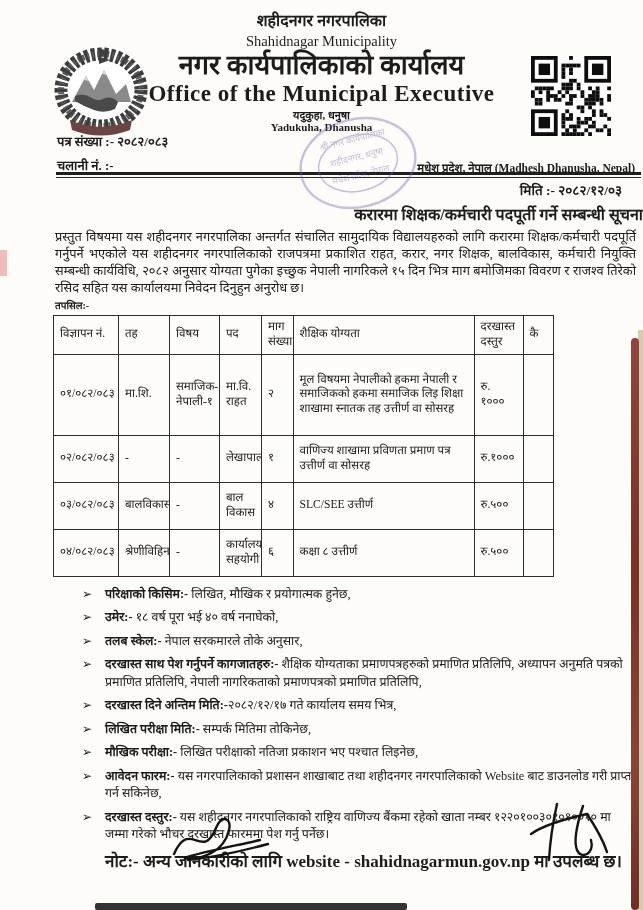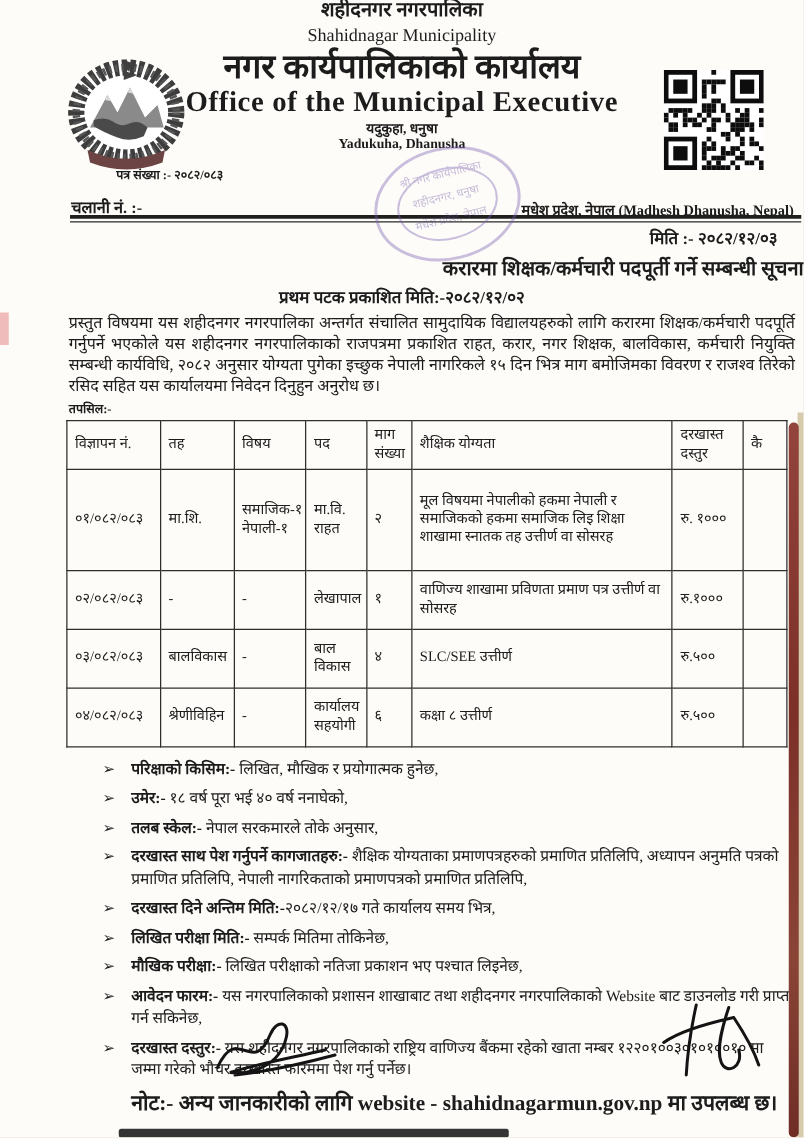--- a/index.html
+++ b/index.html
@@ -8,46 +8,46 @@
     background:#fdfcf9; overflow:hidden; color:#1c1c1c;
     font-family:"Liberation Serif","DejaVu Serif",serif;
   }
   
   .edge-strip{position:absolute; right:4px; top:338px; bottom:0; width:8px;
     background:linear-gradient(180deg,#93443c,#7c3028 40%,#8a4436 75%,#6f2d26); border-radius:4px; z-index:6;}
   .edge-beige{position:absolute; right:0; top:330px; bottom:0; width:5px; background:#d7cbae; z-index:5;}
   .pink-mark{position:absolute; left:0; top:250px; width:7px; height:26px; background:#eaa6a6; opacity:.75;}
   .bottom-bar{position:absolute; left:95px; bottom:0; width:312px; height:7px; background:#343434; border-radius:2px;}
   
-  .hdr{position:relative; height:172px; box-sizing:border-box;}
+  .hdr{position:relative; height:172px; padding-top:12px; box-sizing:border-box;}
   .hc{text-align:center; line-height:1.12;}
   .h-np1{font-size:16px; font-weight:700;}
   .h-en1{font-size:14.5px; font-weight:400; margin-top:3px;}
   .h-np2{font-size:27px; font-weight:700; margin-top:1px;}
   .h-en2{font-size:23px; font-weight:700; margin-top:1px; letter-spacing:.5px;}
   .h-np3{font-size:11px; font-weight:700; margin-top:2px;}
   .h-en3{font-size:11px; font-weight:700;}
-  .letter-no{position:absolute; left:57px; top:132px; font-size:10px; font-weight:700;margin-left:36px;}
+  .letter-no{position:absolute; left:57px; top:132px; font-size:13px; font-weight:700;}
   .dispatch-no{position:absolute; left:57px; top:156px; font-size:13px; font-weight:700;}
   .province{position:absolute; right:8px; top:160px; font-size:11.5px; font-weight:700;}
   .emblem{position:absolute; left:46px; top:42px; width:110px; height:100px;}
   .qr{position:absolute; left:531px; top:56px; width:80px; height:80px;}
   .stamp{position:absolute; left:288px; top:104px; width:140px; height:118px; opacity:.38; z-index:4; filter:blur(.3px);}
   
   .rule{margin:0 2px 0 56px; height:2px; border-top:3.5px solid #1f1f1f; border-bottom:1.3px solid #2a2a2a;}
   
   .dates{ text-align:right; padding-right:21px; line-height:1.3; margin-top:4px;}
   .date-line{font-size:13.5px; font-weight:700;}
   .ns-line{font-size:13px; font-weight:700;}
   .title{text-align:right; font-size:16px; font-weight:700; margin-top:3px;padding-left:45px;}
   .pub{text-align:center; font-size:13.5px; font-weight:700; margin-top:3px;}
   .body-par{margin:4px 7px 0 55px; font-size:12.8px; line-height:1.33; text-align:justify;}
   .tapasil{margin:1px 0 0 55px; font-size:10px; font-weight:700;}
   
-  table.sched{border-collapse:collapse; margin:3px 0 0 53px; width:577px; table-layout:fixed;
+  table.sched{border-collapse:collapse; margin:3px 0 0 53px; width:501px; table-layout:fixed;
     font-size:11.6px; line-height:1.25;}
   table.sched th, table.sched td{border:1.4px solid #2e2e2e; padding:2px 6px; text-align:left; vertical-align:middle; font-weight:400; overflow:hidden;}
   table.sched th{height:34px;}
   table.sched td{height:30px;}
   tr.r-tall td{height:76px;}
   tr.r-mid td{height:42px;}
   
   .bullets{margin:9px 8px 0 82px;}
   .bullet{position:relative; padding-left:23px; font-size:12.4px; line-height:1.38; margin-bottom:6.5px;}
   .bm{position:absolute; left:0; top:0; font-size:12px;}
@@ -230,21 +230,20 @@
     </svg>
   </div>
 
   <div class="rule"></div>
 
   <div class="dates">
     <div class="date-line">मिति :- २०८२/१२/०३</div>
   </div>
 
   <div class="title">करारमा शिक्षक/कर्मचारी पदपूर्ती गर्ने सम्बन्धी सूचना</div>
-  <div class="pub">प्रथम पटक प्रकाशित मिति:-२०८२/१२/०२</div>
   <p class="body-par">प्रस्तुत विषयमा यस शहीदनगर नगरपालिका अन्तर्गत संचालित सामुदायिक विद्यालयहरुको लागि करारमा शिक्षक/कर्मचारी पदपूर्ति गर्नुपर्ने भएकोले यस शहीदनगर नगरपालिकाको राजपत्रमा प्रकाशित राहत, करार, नगर शिक्षक, बालविकास, कर्मचारी नियुक्ति सम्बन्धी कार्यविधि, २०८२ अनुसार योग्यता पुगेका इच्छुक नेपाली नागरिकले १५ दिन भित्र माग बमोजिमका विवरण र राजश्व तिरेको रसिद सहित यस कार्यालयमा निवेदन दिनुहुन अनुरोध छ।</p>
   <div class="tapasil">तपसिल:-</div>
 
   <table class="sched">
     <colgroup>
       <col style="width:13%">
         <col style="width:10.2%">
         <col style="width:10%">
         <col style="width:8.4%">
       <col style="width:6.3%">

